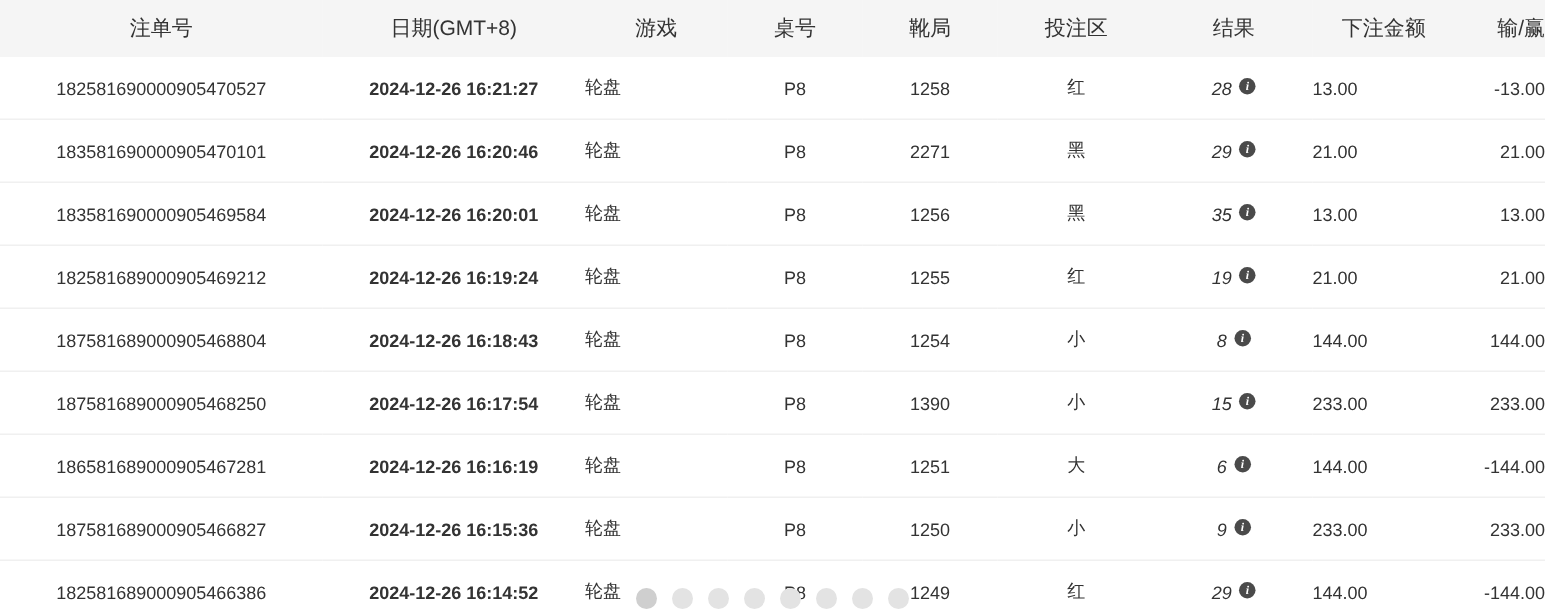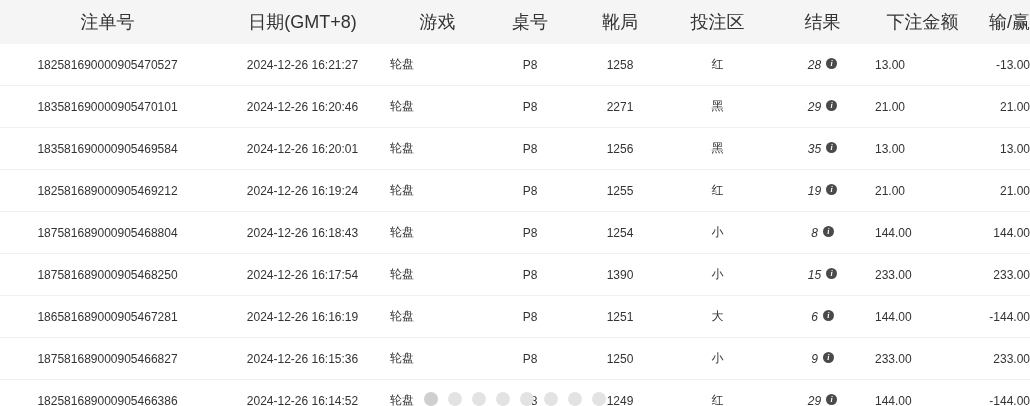--- a/index.html
+++ b/index.html
@@ -19,37 +19,37 @@
     width: 1030px;
     border-collapse: collapse;
     table-layout: fixed;
   }
   .bet-table thead tr {
     background: #f5f5f5;
   }
   .bet-table th {
     font-weight: normal;
     color: #333333;
-    font-size: 18px;
+    font-size: 14px;
     padding: 10px 0 10px 0;
     height: 12px;
     border: none;
     background: #f5f5f5;
   }
   .bet-table td {
     padding: 12px 0 12px 0;
     border-bottom: 1px solid #f0f0f0;
     font-size: 12px;
     color: #333333;
     height: 12px;
     white-space: nowrap;
     overflow: hidden;
   }
   .c-order   { width: 215px; text-align: center; }
-  .c-date    { width: 175px; text-align: center; }
+  .c-date    { width: 175px; text-align: center; font-weight: bold; }
   .c-game    { width: 95px;  }
   .c-table   { width: 90px;  text-align: center; }
   .c-shoe    { width: 90px;  text-align: center; }
   .c-area    { width: 105px; text-align: center; }
   .c-result  { width: 105px; text-align: center; }
   .c-amount  { width: 95px;  }
   .c-winloss { width: 60px;  text-align: right; padding-right: 18px !important; }
   th.c-winloss { padding-right: 18px; }
   .result-cell {
     display: inline-flex;

